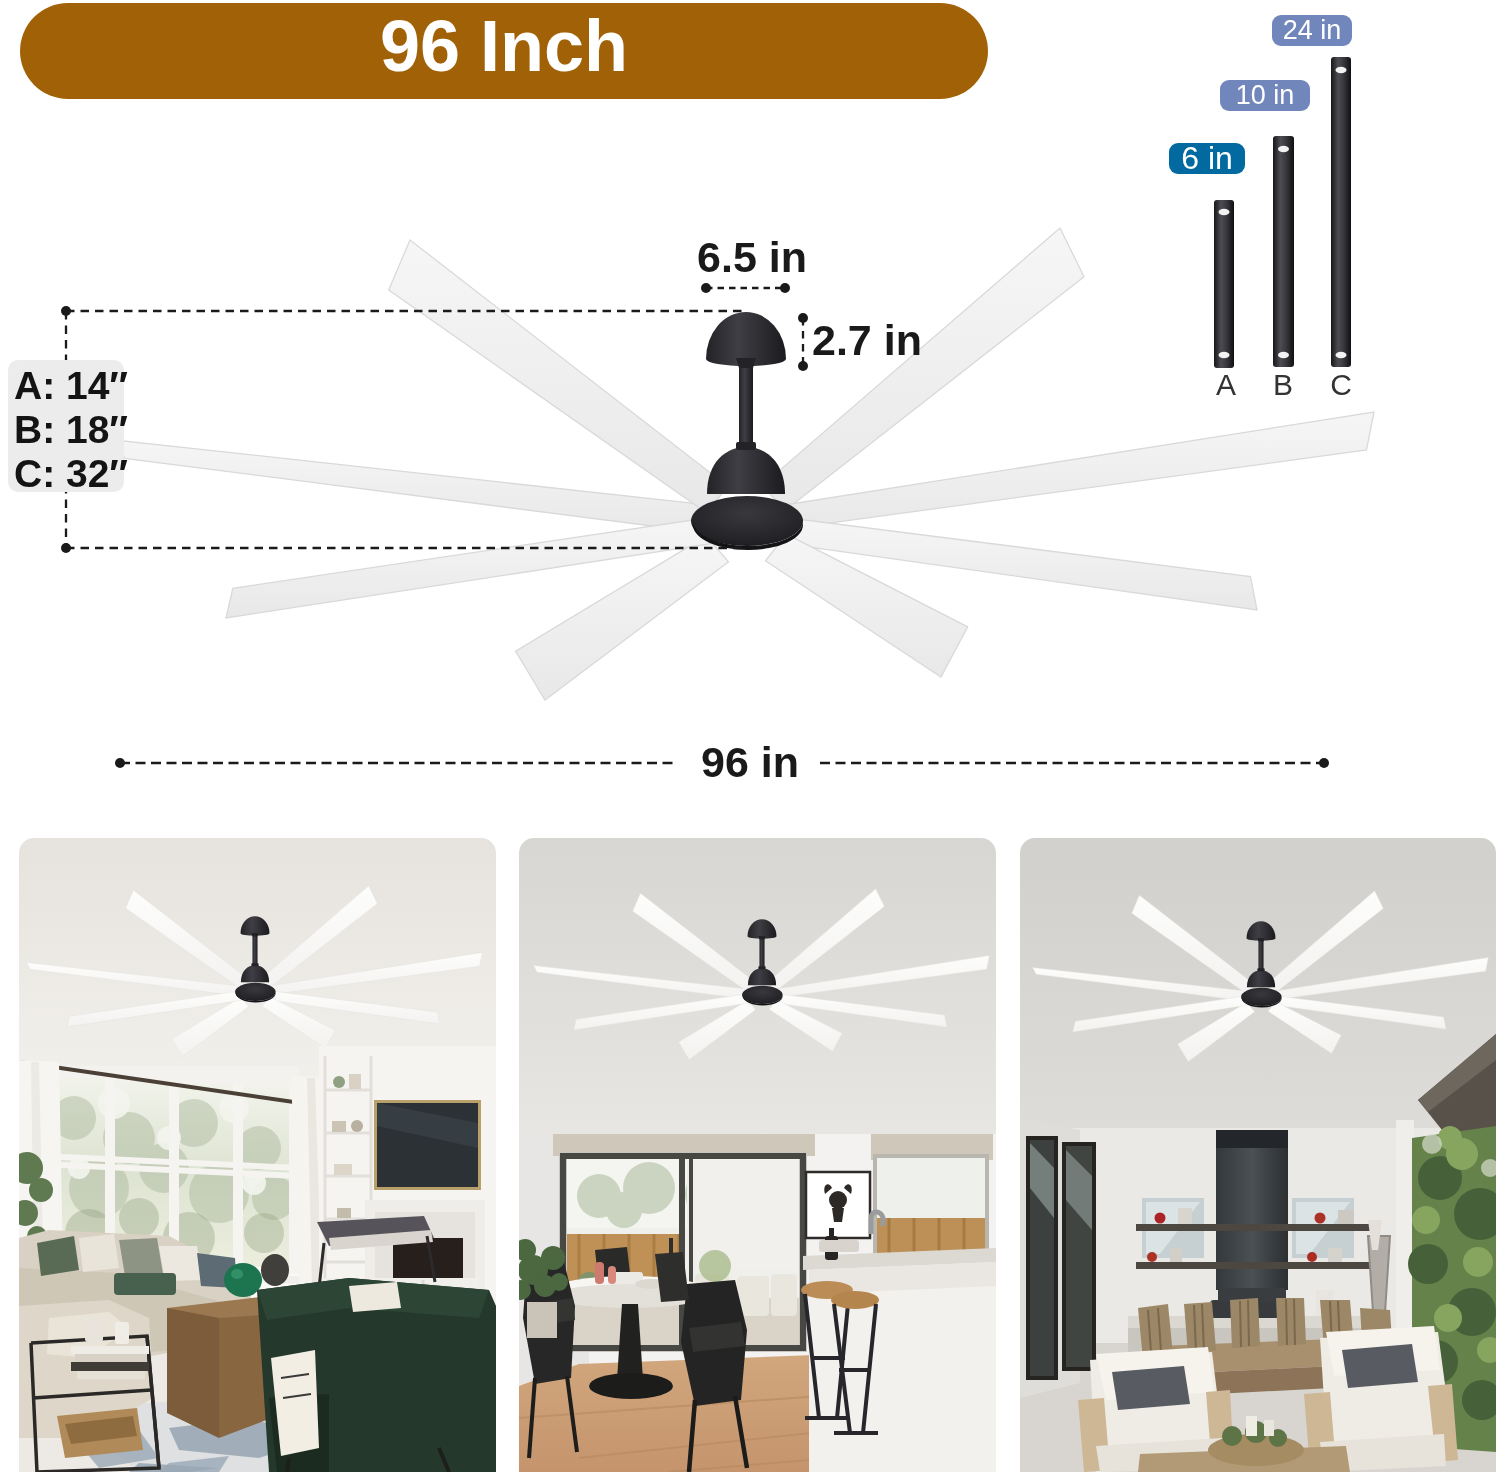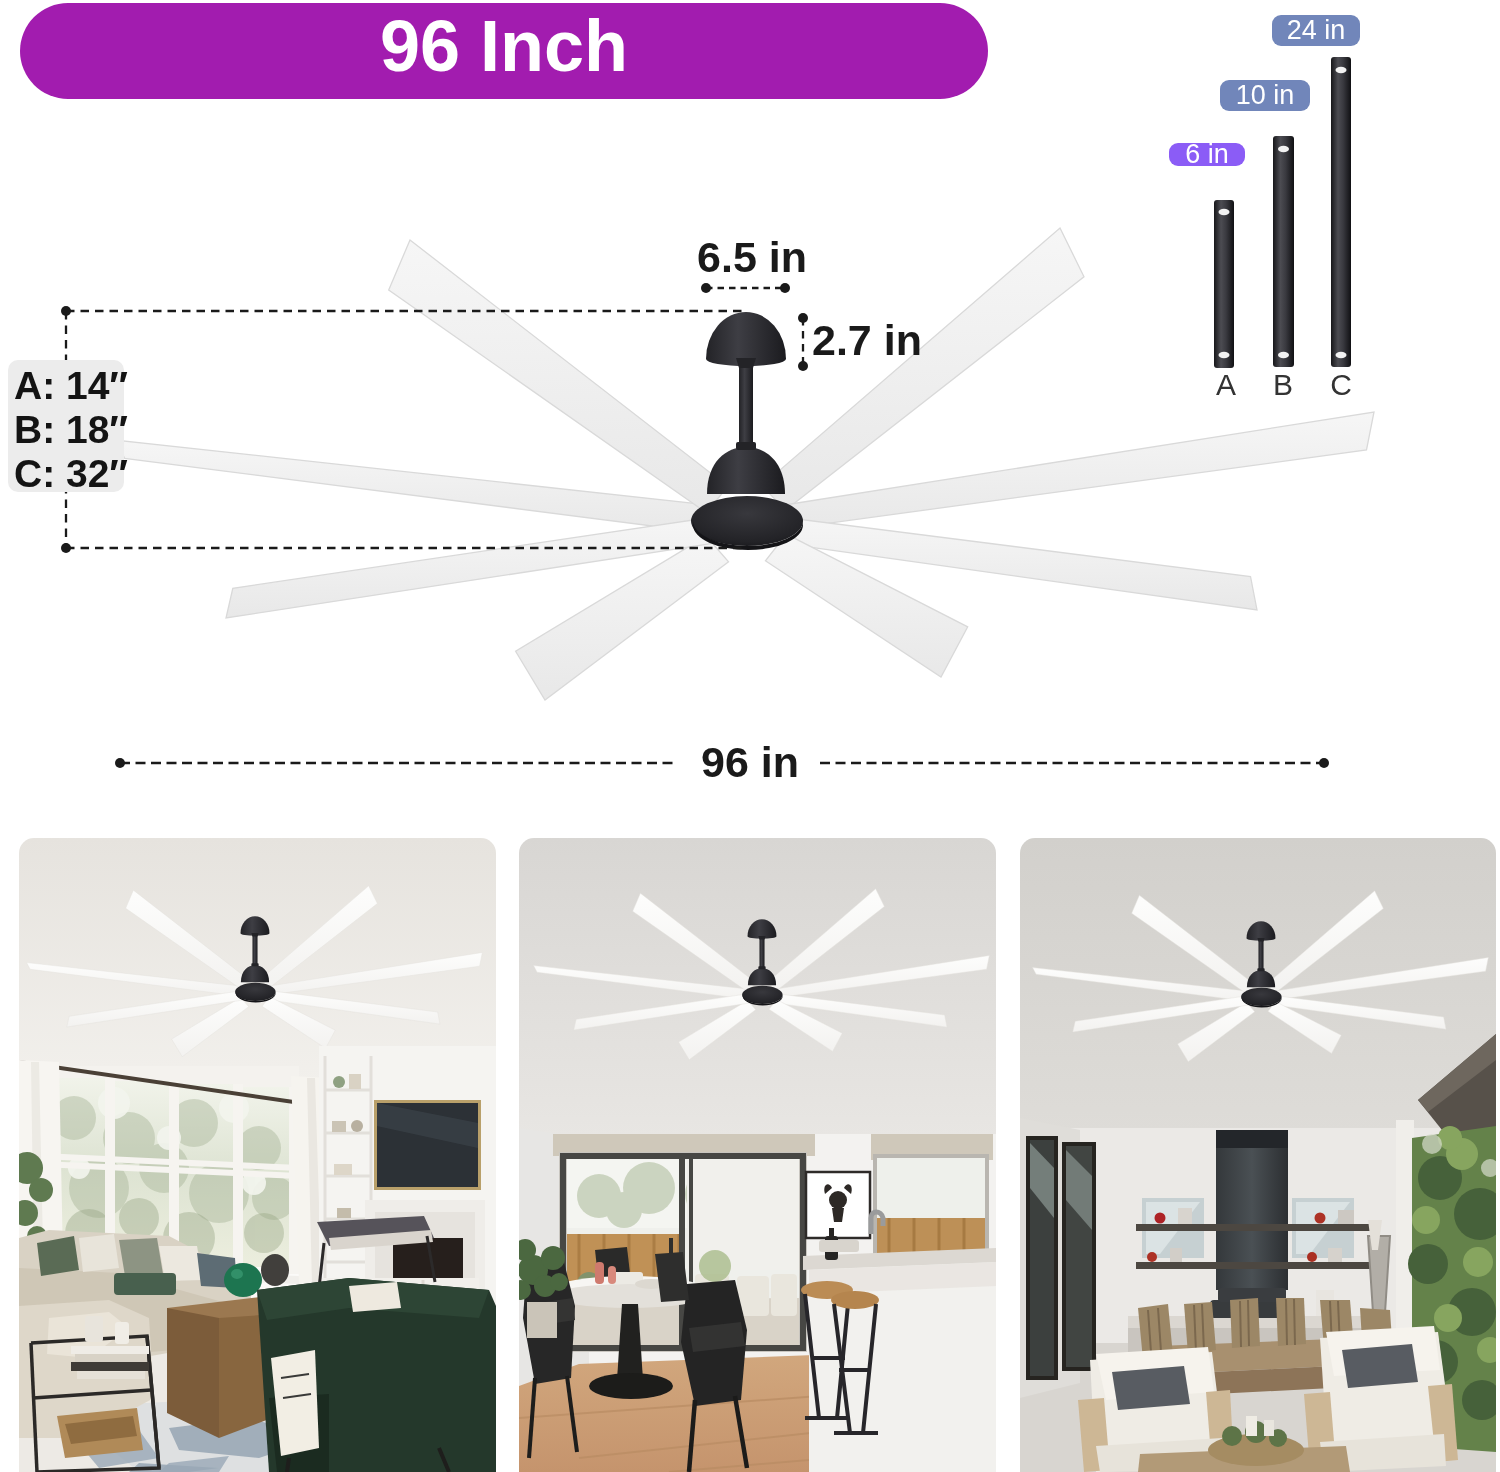--- a/index.html
+++ b/index.html
@@ -4,30 +4,30 @@
 <style>
   html,body{margin:0;padding:0;background:#ffffff;}
   #canvas{position:relative;width:1500px;height:1472px;background:#ffffff;overflow:hidden;
           font-family:"Liberation Sans",sans-serif;}
   .abs{position:absolute;}
 </style>
 </head>
 <body>
 <div id="canvas">
 
-<div class="abs" style="left:20px;top:3px;width:968px;height:96px;border-radius:48px;background:#a21caf;color:#ffffff;display:flex;align-items:center;justify-content:center;white-space:nowrap;">
+<div class="abs" style="left:20px;top:3px;width:968px;height:96px;border-radius:48px;background:#a16207;color:#ffffff;display:flex;align-items:center;justify-content:center;white-space:nowrap;">
 
   <span style="font-size:72px;font-weight:bold;position:relative;top:-5px;">96 Inch</span>
 </div>
 
-<div class="abs" style="left:1169px;top:143px;width:76px;height:23px;border-radius:9px;background:#8b5cf6;color:#fff;font-size:27px;display:flex;align-items:center;justify-content:center;">6 in</div>
+<div class="abs" style="left:1169px;top:143px;width:76px;height:31px;border-radius:9px;background:#0369a1;color:#fff;font-size:32px;display:flex;align-items:center;justify-content:center;">6 in</div>
 
 <div class="abs" style="left:1220px;top:80px;width:90px;height:31px;border-radius:9px;background:#7186ba;color:#fff;font-size:27px;display:flex;align-items:center;justify-content:center;">10 in</div>
 
-<div class="abs" style="left:1272px;top:15px;width:88px;height:31px;border-radius:9px;background:#7186ba;color:#fff;font-size:27px;display:flex;align-items:center;justify-content:center;">24 in</div>
+<div class="abs" style="left:1272px;top:15px;width:80px;height:31px;border-radius:9px;background:#7186ba;color:#fff;font-size:27px;display:flex;align-items:center;justify-content:center;">24 in</div>
 
 <svg class="abs" style="left:1150px;top:40px;" width="260" height="370" viewBox="0 0 260 370">
   <defs>
     <linearGradient id="rodg" x1="0" y1="0" x2="1" y2="0">
       <stop offset="0" stop-color="#17171a"></stop>
           <stop offset="0.35" stop-color="#4c4c52"></stop>
       <stop offset="0.6" stop-color="#3a3a40"></stop>
           <stop offset="1" stop-color="#101013"></stop>
     </linearGradient>
   </defs>

